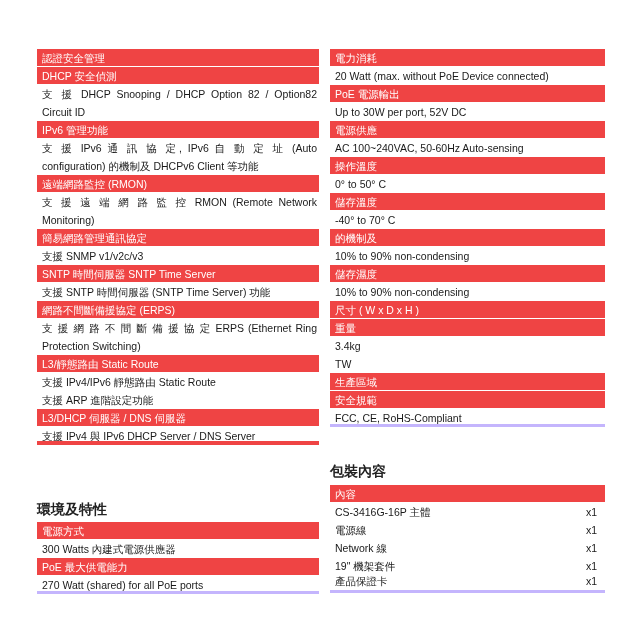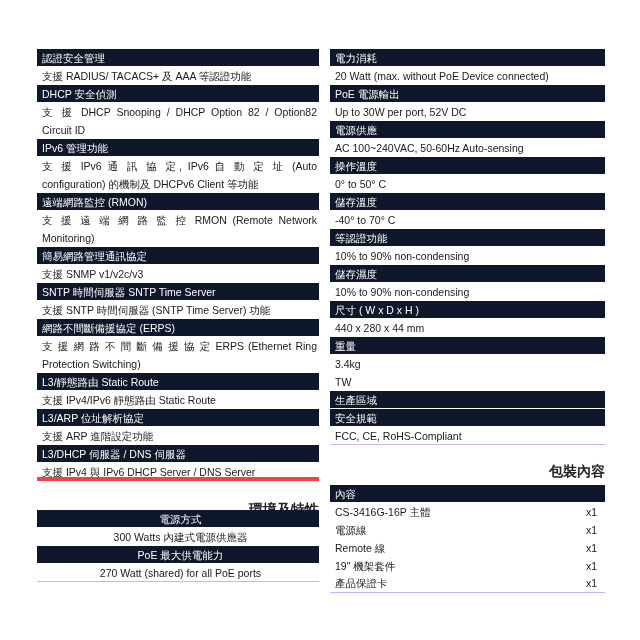--- a/index.html
+++ b/index.html
@@ -2,39 +2,38 @@
 <html><head>
   <meta charset="utf-8">
   <style>
     * { box-sizing: border-box; margin: 0; padding: 0; }
     html, body { width: 640px; height: 640px; background: #ffffff; overflow: hidden; }
     body { font-family: "Liberation Sans", "DejaVu Sans", sans-serif; color: #1a1a1a; position: relative; }
     .col { position: absolute; top: 49px; }
     .col-left { left: 37px; width: 282px; }
     .col-right { left: 330px; width: 275px; }
     .row { height: 18px; line-height: 18px; font-size: 10.5px; padding-left: 5px; white-space: nowrap; overflow: hidden; }
-    .hdr { background: #0f172a; color: #ffffff; border-bottom: 1px solid #ffffff; }
+    .hdr { background: #ef4444; color: #ffffff; border-bottom: 1px solid #ffffff; }
     .txt { background: #ffffff; color: #1a1a1a; }
     .txt.last { border-bottom: 4px solid #ef4444; }
     .txt.justify { text-align: justify; text-align-last: justify; padding-right: 2px; }
-    .sect-title { position: absolute; font-size: 14px; font-weight: bold; color: #222; text-align: right; }
+    .sect-title { position: absolute; font-size: 14px; font-weight: bold; color: #222; text-align: left; }
     .sect-left { left: 37px; width: 282px; top: 501px; }
     .sect-right { left: 330px; width: 275px; top: 463px; }
-    .bottom-rule { border-bottom: 1px solid #c4b5fd; }
+    .bottom-rule { border-bottom: 3px solid #c4b5fd; }
     .pkg-row { display: flex; justify-content: space-between; padding-right: 8px; align-items: flex-end; }
     .pkg-row .qty { text-align: right; }
-    .sub-left { position: absolute; left: 37px; width: 282px; top: 510px; text-align: center; }
+    .sub-left { position: absolute; left: 37px; width: 282px; top: 522px; }
     .sub-right { position: absolute; left: 330px; width: 275px; top: 485px; }
   </style>
 </head>
 <body>
 
 <div class="col col-left">
   <div class="row hdr">認證安全管理</div>
-  <div class="row txt">支援 RADIUS/ TACACS+ 及 AAA 等認證功能</div>
 
   <div class="row hdr">DHCP 安全偵測</div>
   <div class="row txt justify">支 援  DHCP Snooping / DHCP Option 82 / Option82</div>
   <div class="row txt">Circuit ID</div>
 
   <div class="row hdr">IPv6 管理功能</div>
   <div class="row txt justify">支 援  IPv6  通 訊 協 定, IPv6  自 動 定 址  (Auto</div>
   <div class="row txt">configuration) 的機制及 DHCPv6 Client 等功能</div>
 
   <div class="row hdr">遠端網路監控 (RMON)</div>
@@ -47,21 +46,20 @@
   <div class="row hdr">SNTP 時間伺服器 SNTP Time Server</div>
   <div class="row txt">支援 SNTP 時間伺服器 (SNTP Time Server) 功能</div>
 
   <div class="row hdr">網路不間斷備援協定 (ERPS)</div>
   <div class="row txt justify">支 援 網 路 不 間 斷 備 援 協 定  ERPS  (Ethernet  Ring</div>
   <div class="row txt">Protection Switching)</div>
 
   <div class="row hdr">L3/靜態路由 Static Route</div>
   <div class="row txt">支援 IPv4/IPv6 靜態路由 Static Route</div>
 
-  <div class="row hdr">L3/ARP 位址解析協定</div>
   <div class="row txt">支援 ARP 進階設定功能</div>
 
   <div class="row hdr">L3/DHCP 伺服器 / DNS 伺服器</div>
   <div class="row txt last">支援 IPv4 與 IPv6 DHCP Server / DNS Server</div>
 </div>
 
 <div class="sect-title sect-left">環境及特性</div>
 
 <div class="sub-left">
   <div class="row hdr">電源方式</div>
@@ -79,28 +77,27 @@
 
   <div class="row hdr">電源供應</div>
   <div class="row txt">AC 100~240VAC, 50-60Hz Auto-sensing</div>
 
   <div class="row hdr">操作溫度</div>
   <div class="row txt">0° to 50° C</div>
 
   <div class="row hdr">儲存溫度</div>
   <div class="row txt">-40° to 70° C</div>
 
-  <div class="row hdr">等認證功能</div>
+  <div class="row hdr">的機制及</div>
   <div class="row txt">10% to 90% non-condensing</div>
 
   <div class="row hdr">儲存濕度</div>
   <div class="row txt">10% to 90% non-condensing</div>
 
   <div class="row hdr">尺寸 ( W x D x H )</div>
-  <div class="row txt">440 x 280 x 44 mm</div>
 
   <div class="row hdr">重量</div>
   <div class="row txt">3.4kg</div>
 
   <div class="row txt">TW</div>
   <div class="row hdr">生產區域</div>
 
   <div class="row hdr">安全規範</div>
   <div class="row txt bottom-rule">FCC, CE, RoHS-Compliant</div>
 </div>
@@ -111,21 +108,21 @@
   <div class="row hdr">內容</div>
   <div class="row txt pkg-row">
     <span>CS-3416G-16P 主體</span>
     <span class="qty">x1</span>
   </div>
   <div class="row txt pkg-row">
     <span>電源線</span>
     <span class="qty">x1</span>
   </div>
   <div class="row txt pkg-row">
-    <span>Remote 線</span>
+    <span>Network 線</span>
     <span class="qty">x1</span>
   </div>
   <div class="row txt pkg-row">
     <span>19" 機架套件</span>
     <span class="qty">x1</span>
   </div>
   <div class="row txt pkg-row bottom-rule">
     <span>產品保證卡</span>
     <span class="qty">x1</span>
   </div>

